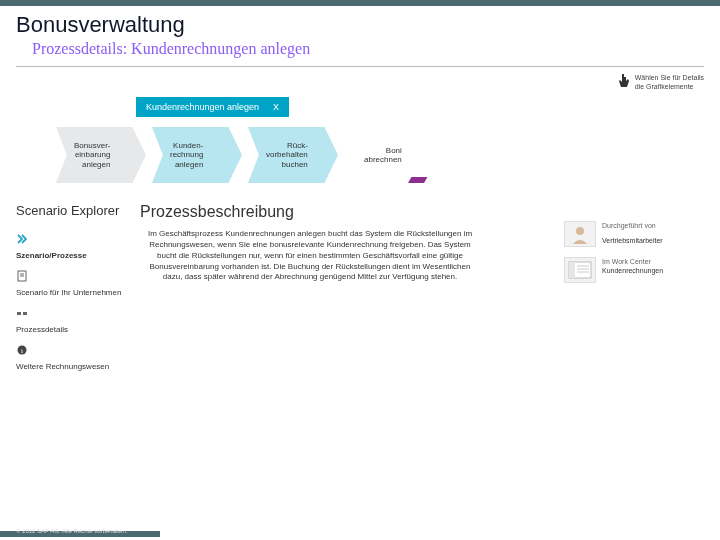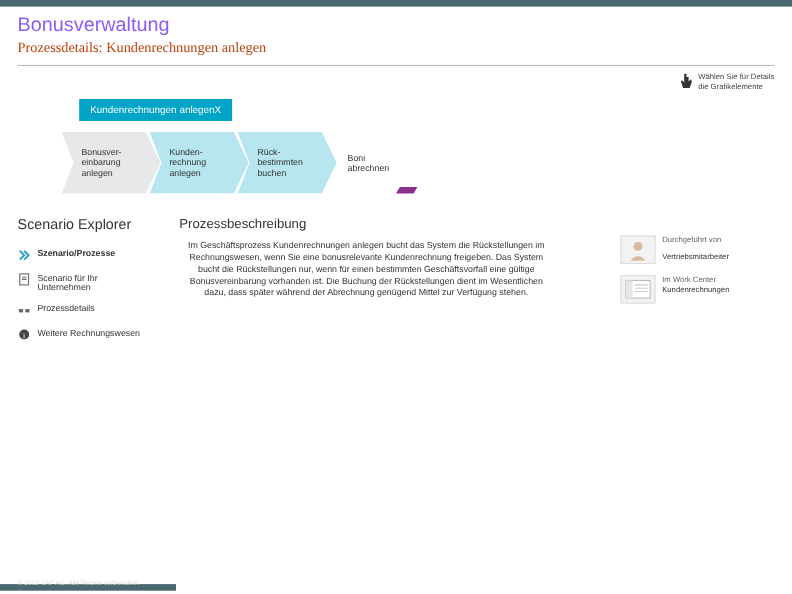--- a/index.html
+++ b/index.html
@@ -13,29 +13,29 @@
     overflow: hidden;
   }
   .top-bar {
     height: 6px;
     background: #4a6a6f;
   }
   .header {
     padding: 6px 16px 2px 16px;
   }
   .title {
-    font-size: 18px;
+    font-size: 22px;
     font-weight: normal;
+    color: #0f172a;
+    margin: 0;
+  }
+  .subtitle {
+    font-size: 16px;
     color: #8b5cf6;
-    margin: 0;
-  }
-  .subtitle {
-    font-size: 13px;
-    color: #c2410c;
-    margin: 2px 0 6px 0;
+    margin: 2px 0 6px 16px;
     font-family: Georgia, 'Times New Roman', serif;
   }
   .divider {
     border-top: 1px solid #bbb;
     margin: 0 16px;
   }
   .hint-row {
     display: flex;
     justify-content: flex-end;
     align-items: center;
@@ -56,33 +56,35 @@
     padding: 0 16px;
     margin-top: 4px;
   }
   .panel-header {
     background: #00a4c6;
     color: #fff;
     font-size: 9px;
     padding: 5px 10px;
     display: inline-flex;
     align-items: flex-end;
-    margin-left: 56px;
+    gap: 14px;
+    margin-left: 120px;
   }
   .panel-header .close {
     font-size: 9px;
     cursor: pointer;
   }
   .flow-row {
     display: flex;
     align-items: stretch;
     padding: 6px 16px 0 16px;
-    gap: 0;
+    gap: 16px;
     margin-left: 40px;
     margin-top: 4px;
+    text-align: right;
   }
   .arrow-box {
     position: relative;
     width: 90px;
     height: 56px;
     display: flex;
     align-items: center;
     padding: 0 8px 0 18px;
     box-sizing: border-box;
     margin-right: -10px;
@@ -119,56 +121,57 @@
   }
   .post-label {
     font-size: 8px;
     line-height: 1.2;
     color: #333;
   }
 
   .lower {
     display: flex;
     padding: 20px 16px 0 16px;
-    gap: 27px;
+    gap: 4px;
   }
   .left-col {
     width: 120px;
     flex-shrink: 0;
   }
   .left-heading {
     font-size: 13px;
     color: #333;
     line-height: 1.2;
     margin-bottom: 14px;
   }
   .left-item {
     display: flex;
     align-items: flex-start;
     gap: 6px;
     font-size: 8px;
     color: #333;
     margin-bottom: 10px;
     cursor: pointer;
+    flex-direction: column;
   }
   .left-item.current { font-weight: bold; }
   .left-icon {
     width: 12px;
     height: 12px;
     flex-shrink: 0;
     display: flex;
     align-items: center;
     justify-content: center;
   }
 
   .mid-col {
     flex: 1;
   }
   .mid-heading {
-    font-size: 12px;
+    font-size: 16px;
     color: #333;
     margin: 0 0 8px 0;
   }
   .mid-body {
     font-size: 8px;
     line-height: 1.35;
     color: #333;
     max-width: 340px;
     text-align: center;
   }
@@ -272,21 +275,21 @@
     <div class="arrow-label" style="white-space:pre-line">Kunden-
 rechnung
 anlegen</div>
   </div>
 
   <div class="arrow-box">
     <svg class="arrow-bg" viewBox="0 0 100 56" preserveAspectRatio="none">
       <polygon points="0,0 85,0 100,28 85,56 0,56 12,28" fill="#b7e5f0"></polygon>
     </svg>
     <div class="arrow-label" style="white-space:pre-line">Rück-
-bestimmten
+vorbehalten
 buchen</div>
   </div>
 
   <div class="post-box">
     <div class="post-label" style="white-space:pre-line">Boni
 abrechnen</div>
     <div class="stripe"></div>
   </div>
 
 </div>

